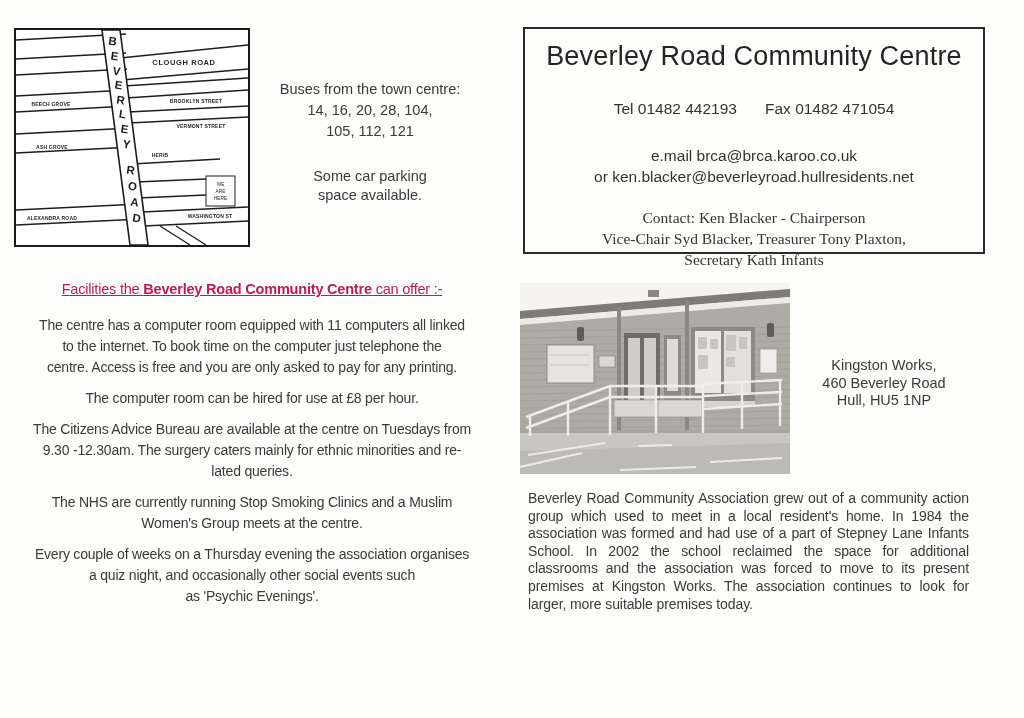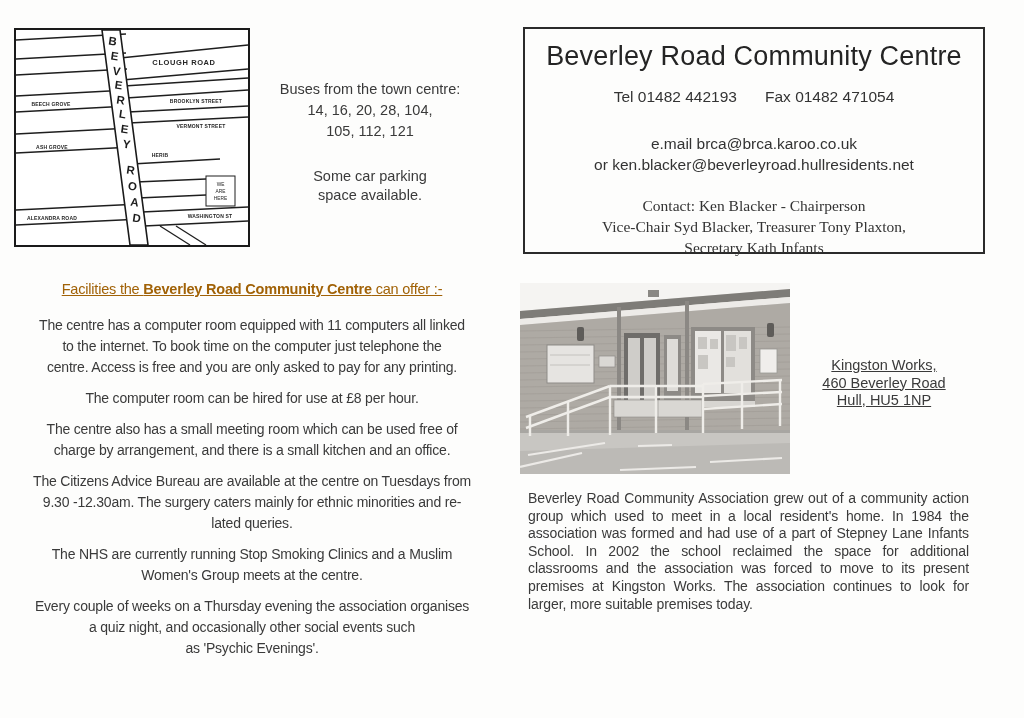--- a/index.html
+++ b/index.html
@@ -16,36 +16,36 @@
   .map .roadletter{font-size:11.5px;font-weight:bold;text-anchor:middle;fill:#1c1c1c;}
   
   .buses{position:absolute;left:256px;top:79px;width:228px;text-align:center;
          font-size:14.5px;line-height:21px;white-space:pre-line;}
   .parking{position:absolute;left:256px;top:167px;width:228px;text-align:center;
          font-size:14.5px;line-height:19px;white-space:pre-line;}
   
   .contact-box{position:absolute;left:523px;top:27px;width:458px;height:223px;
          border:2px solid #2b2b2b;text-align:center;color:#333;}
   .cb-title{margin-top:12px;font-size:27px;color:#242424;letter-spacing:.2px;}
-  .cb-telfax{margin-top:16px;font-size:15.5px;}
+  .cb-telfax{margin-top:28px;font-size:15.5px;}
   .cb-telfax .gap{display:inline-block;width:28px;}
   .cb-line{font-size:15.5px;line-height:21px;}
   .cb-emails{margin-top:27px;}
   .cb-contacts{margin-top:20px;font-family:Liberation Serif, serif;}
   
   .facilities{position:absolute;left:9px;top:279px;width:486px;text-align:center;
          font-size:14px;line-height:21px;letter-spacing:-.2px;}
-  .fac-heading{font-size:14.5px;text-decoration:underline;margin-bottom:15px;color:#a16207;}
+  .fac-heading{font-size:14.5px;text-decoration:underline;margin-bottom:15px;color:#be185d;}
   .fac-heading .b{font-weight:bold;}
   .fac-p{white-space:pre-line;margin-bottom:10px;}
   
   .photo{position:absolute;left:520px;top:283px;}
   
   .address{position:absolute;left:795px;top:357px;width:178px;text-align:center;
-         font-size:14.5px;line-height:17.5px;white-space:pre-line;text-decoration:underline;}
+         font-size:14.5px;line-height:17.5px;white-space:pre-line;}
   
   .history{position:absolute;left:528px;top:490px;width:458px;
          font-size:14px;line-height:17.6px;text-align:justify;letter-spacing:-.1px;}
   .history p{margin:0 17px 13px 0;}
 </style>
 </head>
 <body>
 
 <svg class="map" width="236" height="219" viewBox="0 0 236 219">
   <rect x="0" y="0" width="236" height="219" fill="#ffffff"></rect>
@@ -133,22 +133,20 @@
 </div>
 
 <div class="facilities">
   <div class="fac-heading">
     <span>Facilities the </span><span class="b">Beverley Road Community Centre</span><span> can offer :-</span>
   </div>
   <div class="fac-p">The centre has a computer room equipped with 11 computers all linked
 to the internet.  To book time on the computer just telephone the
 centre.  Access is free and you are only asked to pay for any printing.</div>
   <div class="fac-p">The computer room can be hired for use at £8 per hour.</div>
-  <div class="fac-p">The centre also has a small meeting room which can be used free of
-charge by arrangement, and there is a small kitchen and an office.</div>
   <div class="fac-p">The Citizens Advice Bureau are available at the centre on Tuesdays from
 9.30 -12.30am.  The surgery caters mainly for ethnic minorities and re-
 lated queries.</div>
   <div class="fac-p">The NHS are currently running Stop Smoking Clinics and a Muslim
 Women's Group meets at the centre.</div>
   <div class="fac-p">Every couple of weeks on a Thursday evening the association organises
 a quiz night, and occasionally other social events such
 as  'Psychic Evenings'.</div>
 </div>
 

